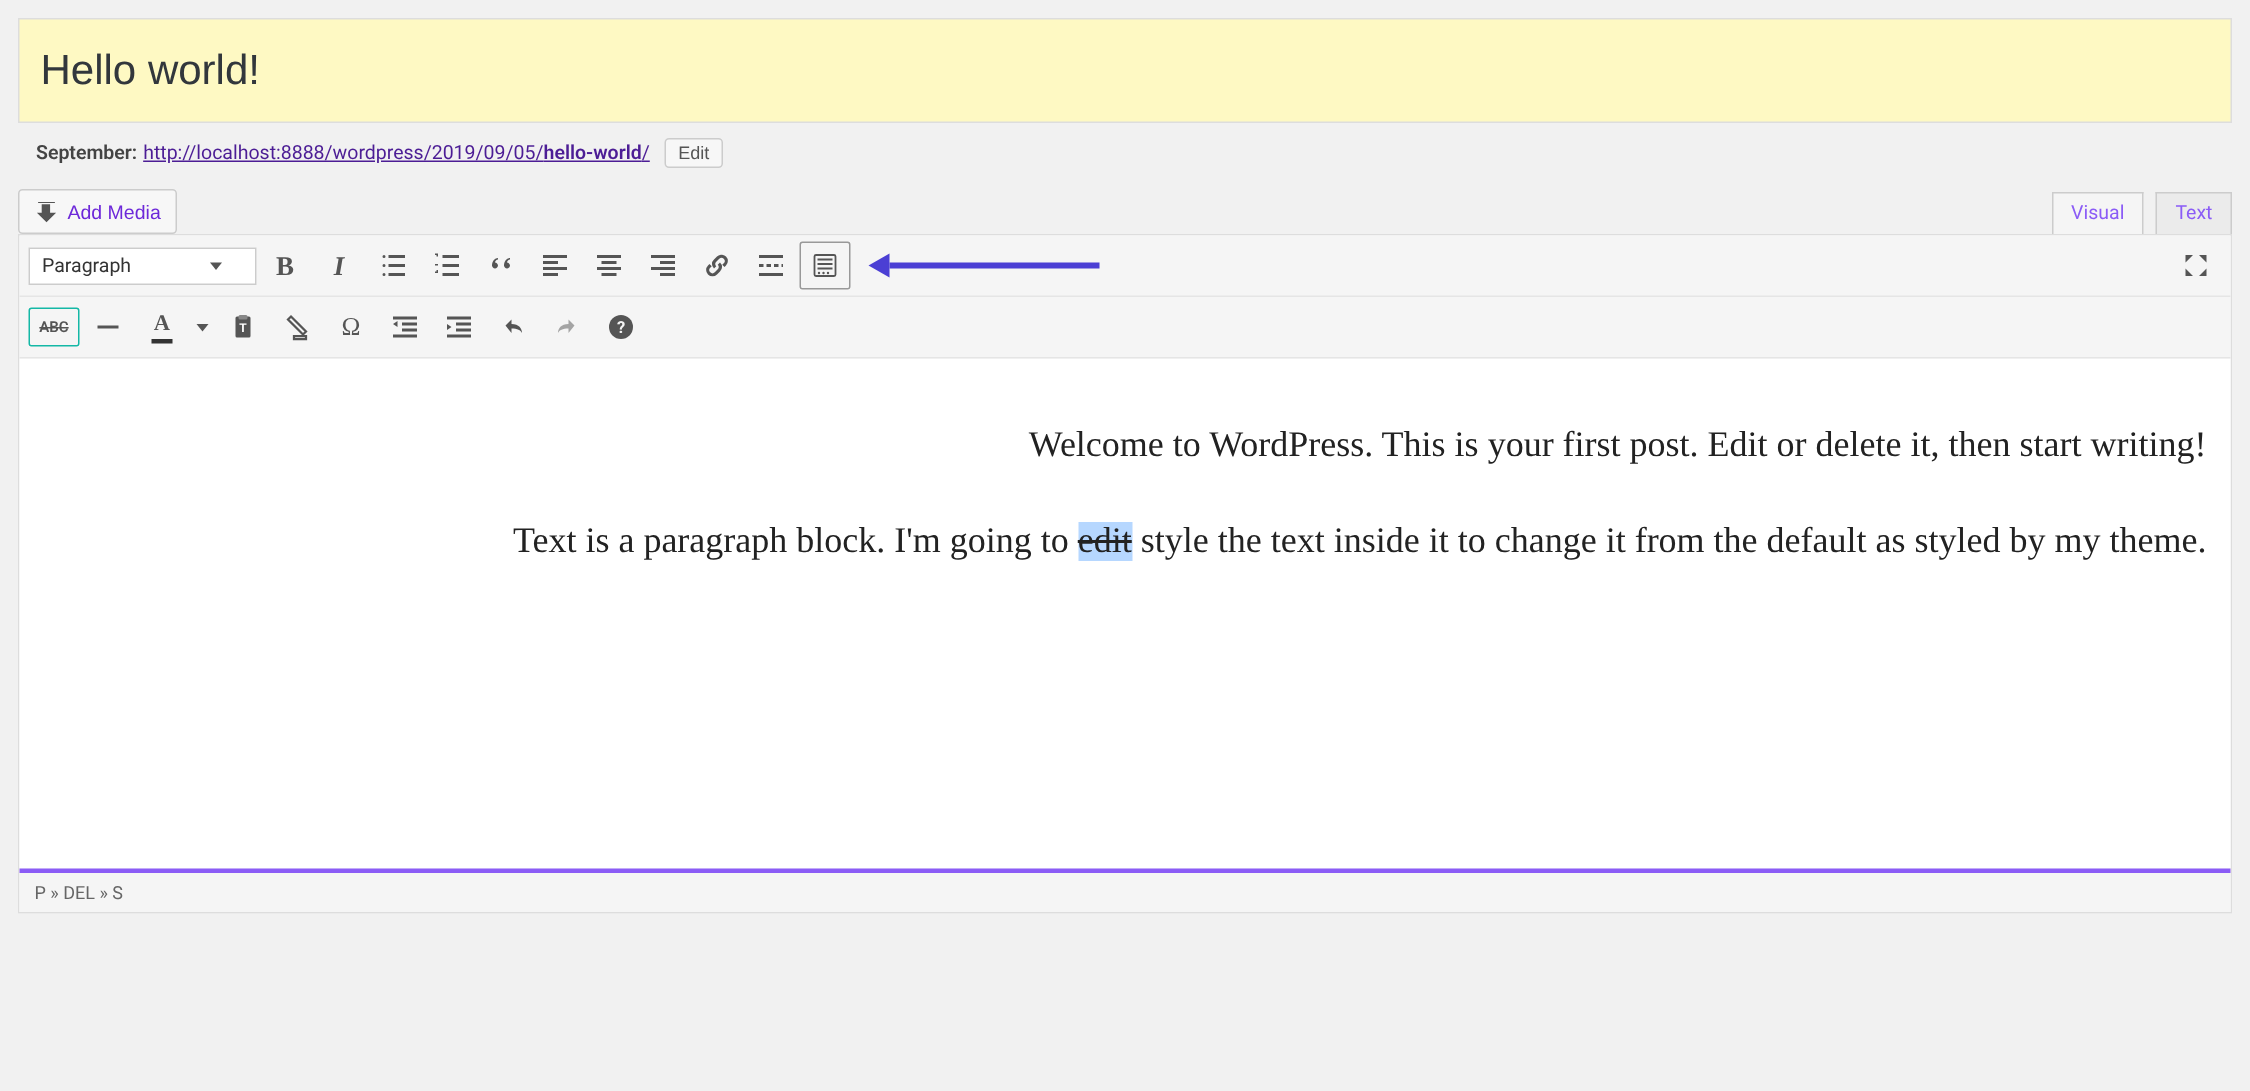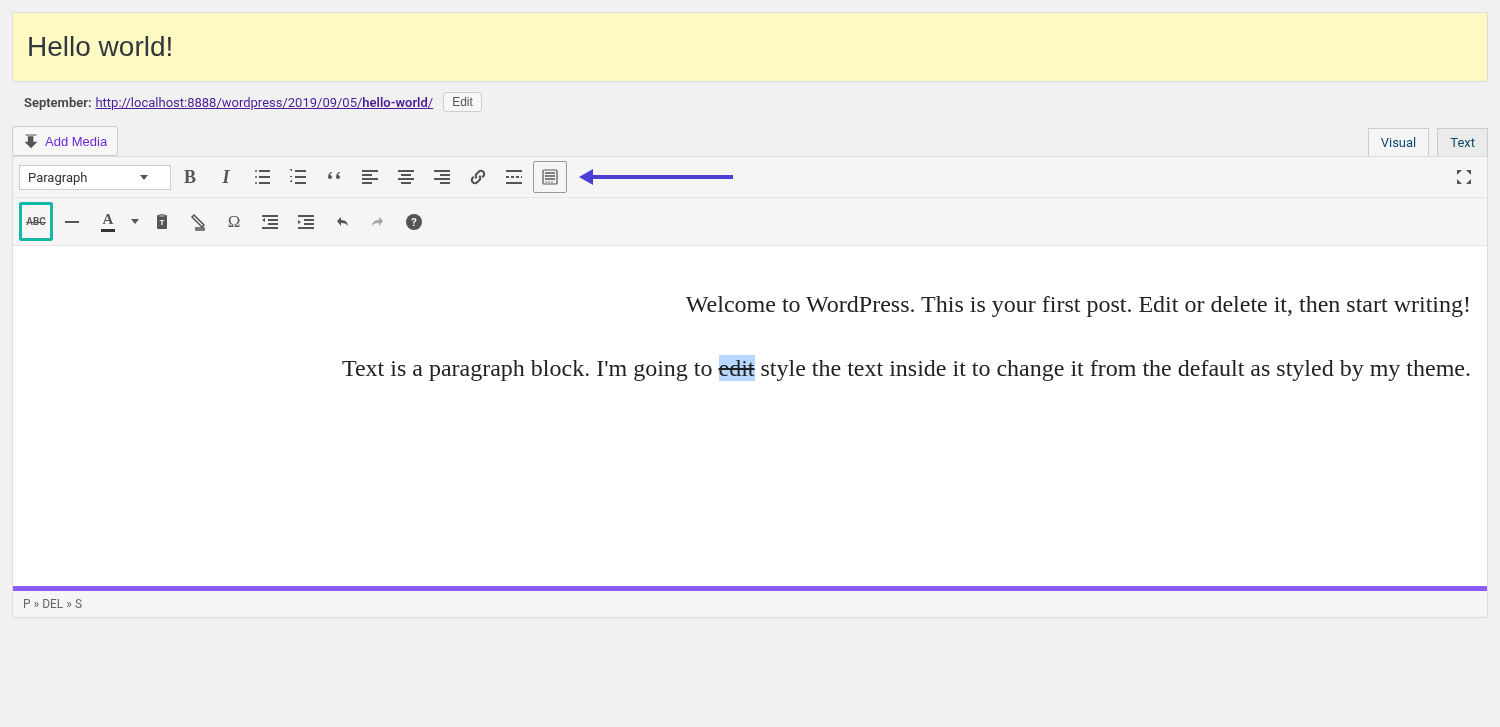--- a/index.html
+++ b/index.html
@@ -61,21 +61,21 @@
     padding: 6px 10px;
     font-size: 13px;
     color: #6d28d9;
     cursor: pointer;
   }
   .tabs { display: flex; gap: 8px; }
   .tab {
     padding: 6px 12px;
     border: 1px solid #ccc;
     background: #ebebeb;
-    color: #0c4a6e;
+    color: #8b5cf6;
     font-size: 13px;
     cursor: pointer;
     border-bottom: none;
   }
   .tab.active { background: #f5f5f5; }
   .editor-box {
     border: 1px solid #ddd;
     background: #fff;
   }
   .toolbar {
@@ -131,44 +131,44 @@
   .arrow-annotation .head {
     width: 0; height: 0;
     border-top: 8px solid transparent;
     border-bottom: 8px solid transparent;
     border-right: 14px solid #4b3fd4;
   }
   .fullscreen-btn {
     margin-left: auto;
   }
   .abc-btn {
-    border: 3px solid #14b8a6;
+    border: 1px solid #14b8a6;
     font-size: 10px;
     font-weight: 600;
     text-decoration: line-through;
-    width: 34px; height: 39px;
+    width: 34px; height: 26px;
     display:flex; align-items:center; justify-content:center;
     color:#555;
   }
   .content-area {
     background: #fff;
     padding: 40px 16px 20px 16px;
     min-height: 340px;
     font-family: Georgia, 'Times New Roman', serif;
     font-size: 24px;
     color: #222;
     line-height: 1.5;
     text-align: right;
   }
   .content-area p { margin-bottom: 28px; }
   .hl { background: #b6d7ff; }
   .strike { text-decoration: line-through; }
   .status-bar {
     background: #f5f5f5;
-    border-top: 5px solid #8b5cf6;
+    border-top: 3px solid #8b5cf6;
     font-size: 12px;
     color: #666;
     text-align: right;
   }
   .status-bar .row1, .status-bar .row2 {
     padding: 6px 10px;
     display: flex;
     justify-content: space-between;
     border-top: 1px solid #eee;
   }

